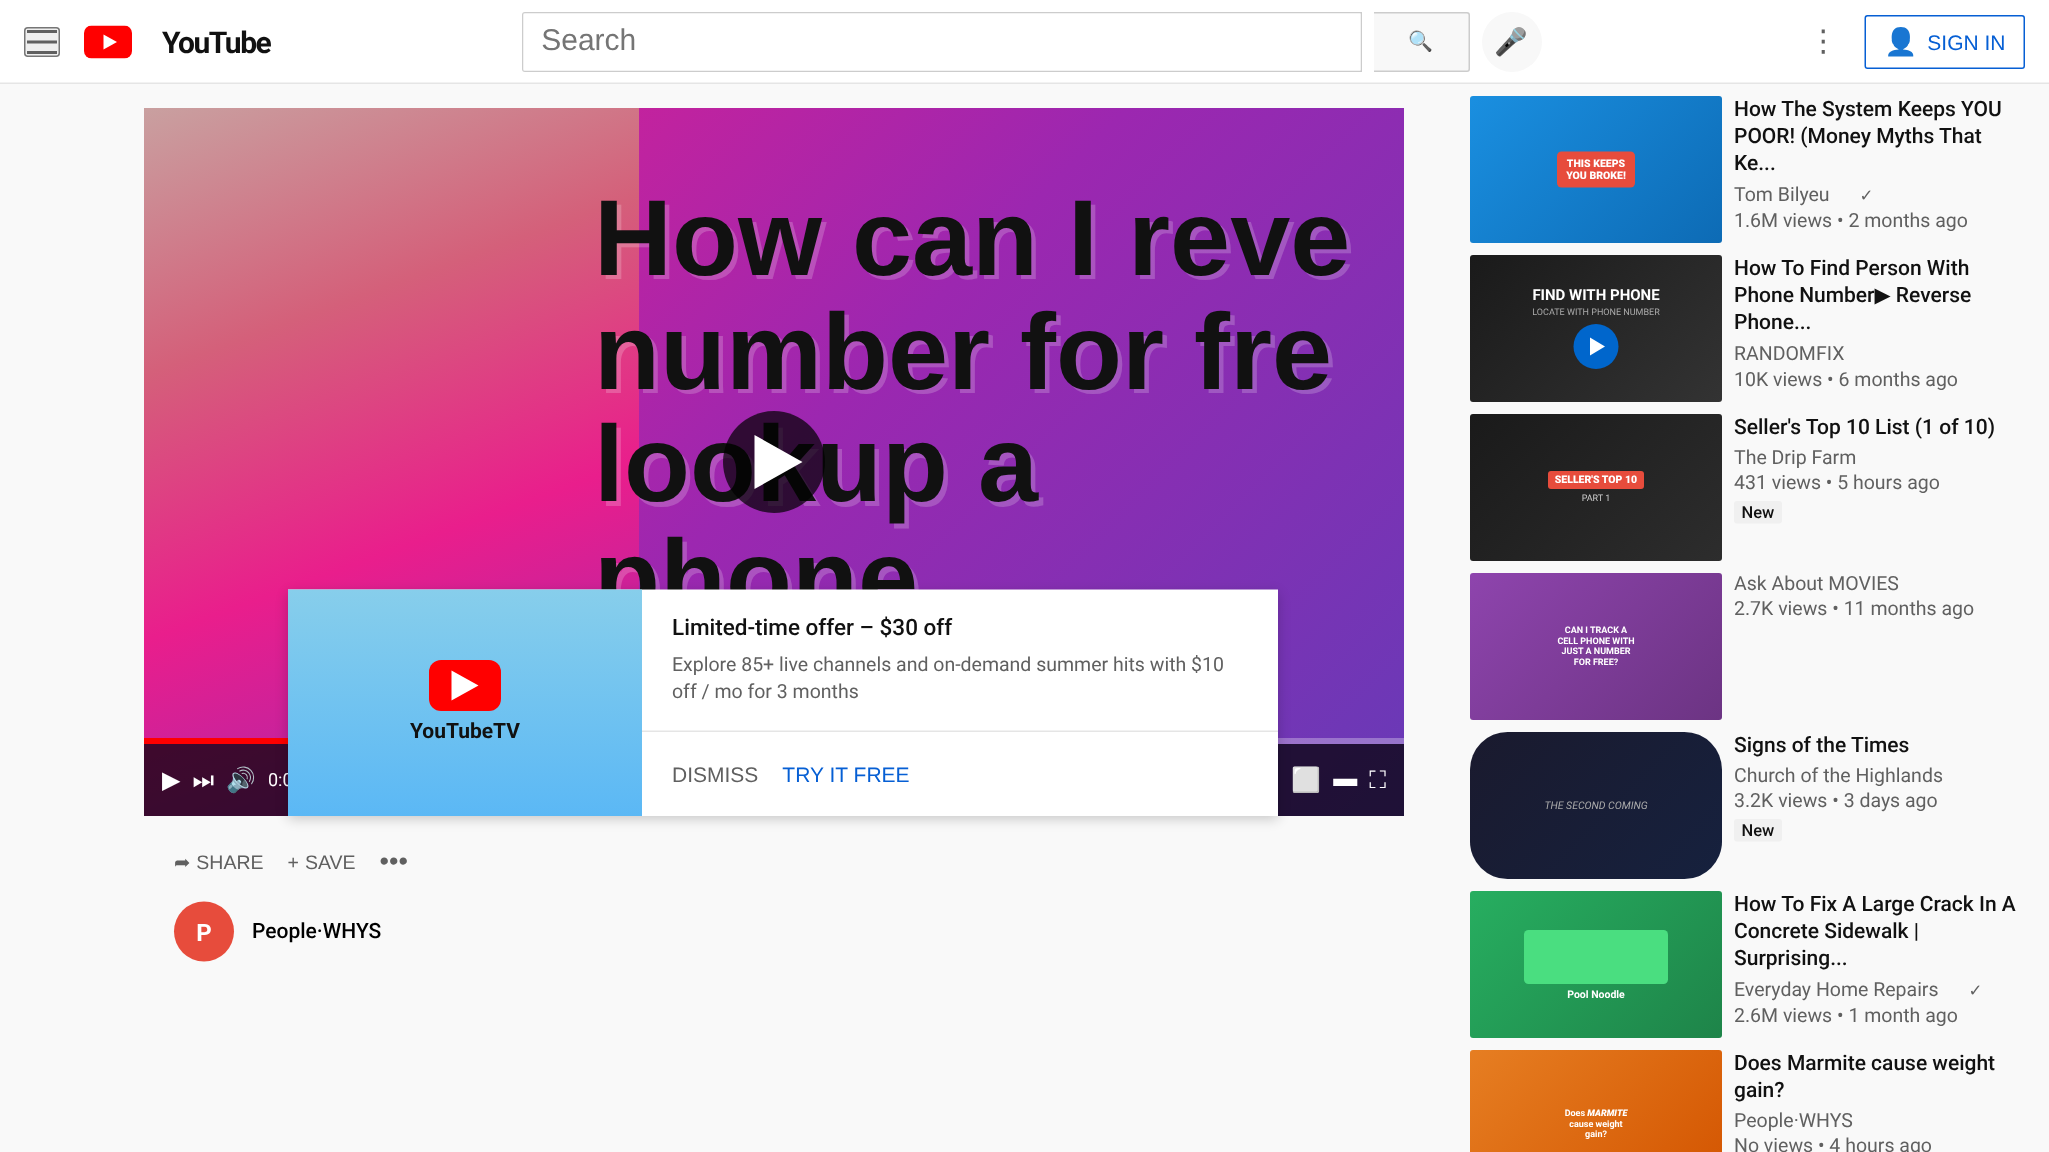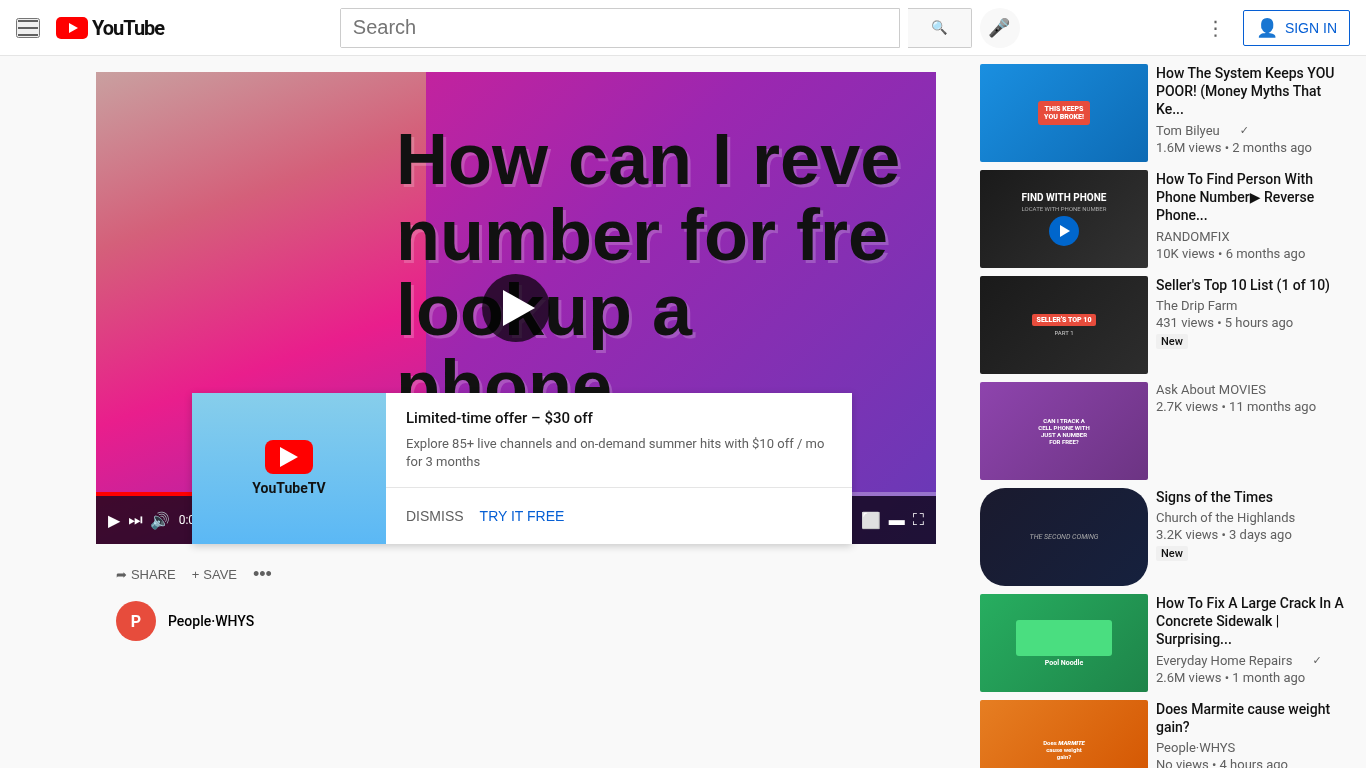--- a/index.html
+++ b/index.html
@@ -8,21 +8,21 @@
     
     .header {
       display: flex; align-items: center; height: 56px;
       background: #fff; padding: 0 16px;
       border-bottom: 1px solid #e5e5e5;
       position: fixed; top: 0; left: 0; right: 0; z-index: 100;
     }
     .header-left { display: flex; align-items: center; gap: 16px; }
     .hamburger { cursor: pointer; display: flex; flex-direction: column; gap: 5px; }
     .hamburger span { display: block; width: 20px; height: 2px; background: #606060; }
-    .logo { display: flex; align-items: center; gap: 4px; cursor: pointer; }
+    .logo { display: flex; align-items: center; gap: 20px; cursor: pointer; }
     .logo-icon { width: 32px; height: 22px; }
     .logo-text { font-size: 20px; font-weight: 700; color: #111; letter-spacing: -1px; }
     .header-center { flex: 1; display: flex; align-items: center; justify-content: center; gap: 8px; }
     .search-bar {
       display: flex; align-items: center;
       border: 1px solid #ccc; border-radius: 2px 0 0 2px;
       height: 40px; width: 560px;
     }
     .search-input {
       flex: 1; border: none; outline: none;
@@ -102,21 +102,21 @@
     .time-display { color: #fff; font-size: 12px; flex: 1; }
     .view-modes { display: flex; gap: 8px; }
 
     
     .yt-tv-promo {
       position: absolute; bottom: 0; left: 96px; width: 660px;
       background: #fff; display: flex; align-items: stretch;
       box-shadow: 0 2px 8px rgba(0,0,0,0.2); z-index: 50;
     }
     .yt-tv-logo-side {
-      width: 194px; background: linear-gradient(180deg, #87ceeb 0%, #5bb8f5 100%);
+      width: 236px; background: linear-gradient(180deg, #87ceeb 0%, #5bb8f5 100%);
       display: flex; flex-direction: column; align-items: center; justify-content: center;
       padding: 16px;
     }
     .yt-tv-logo-icon {
       width: 48px; height: 34px; background: #ff0000; border-radius: 8px;
       display: flex; align-items: center; justify-content: center; margin-bottom: 6px;
     }
     .yt-tv-logo-icon-inner {
       width: 0; height: 0; border-style: solid;
       border-width: 10px 0 10px 18px; border-color: transparent transparent transparent #fff;

